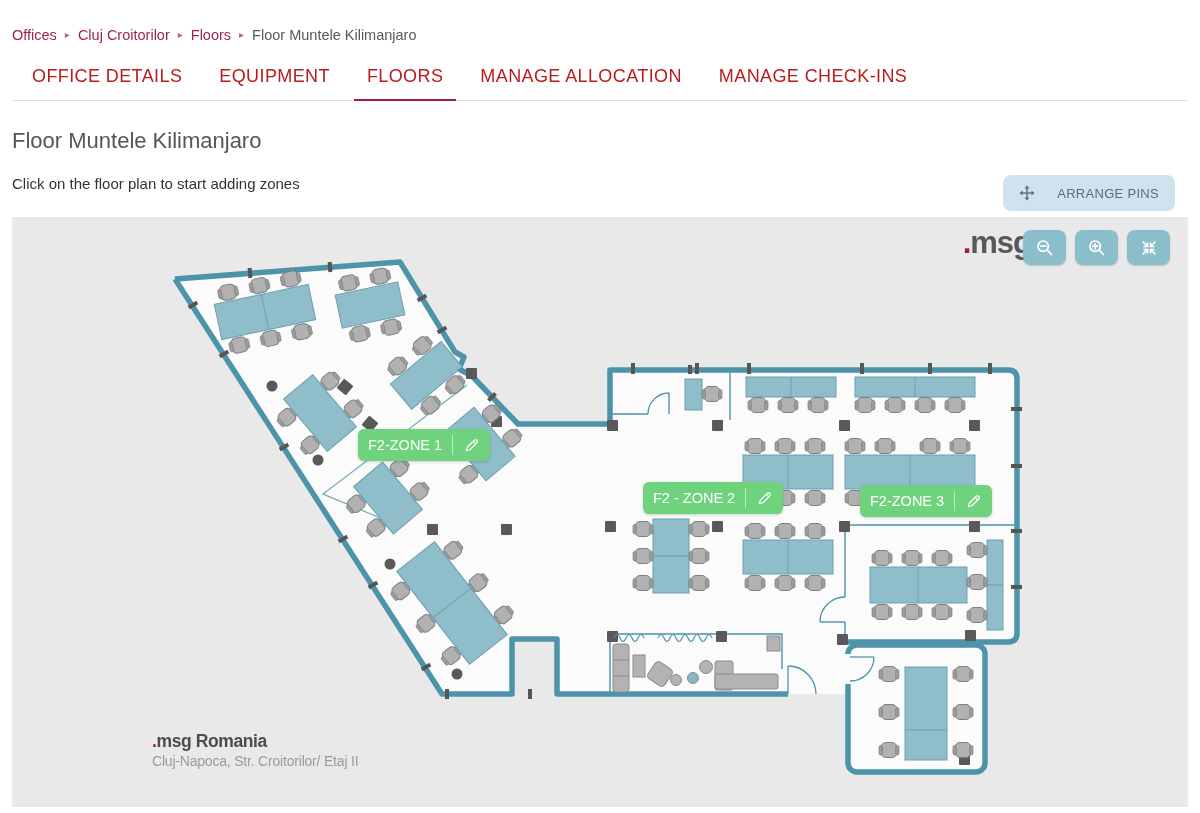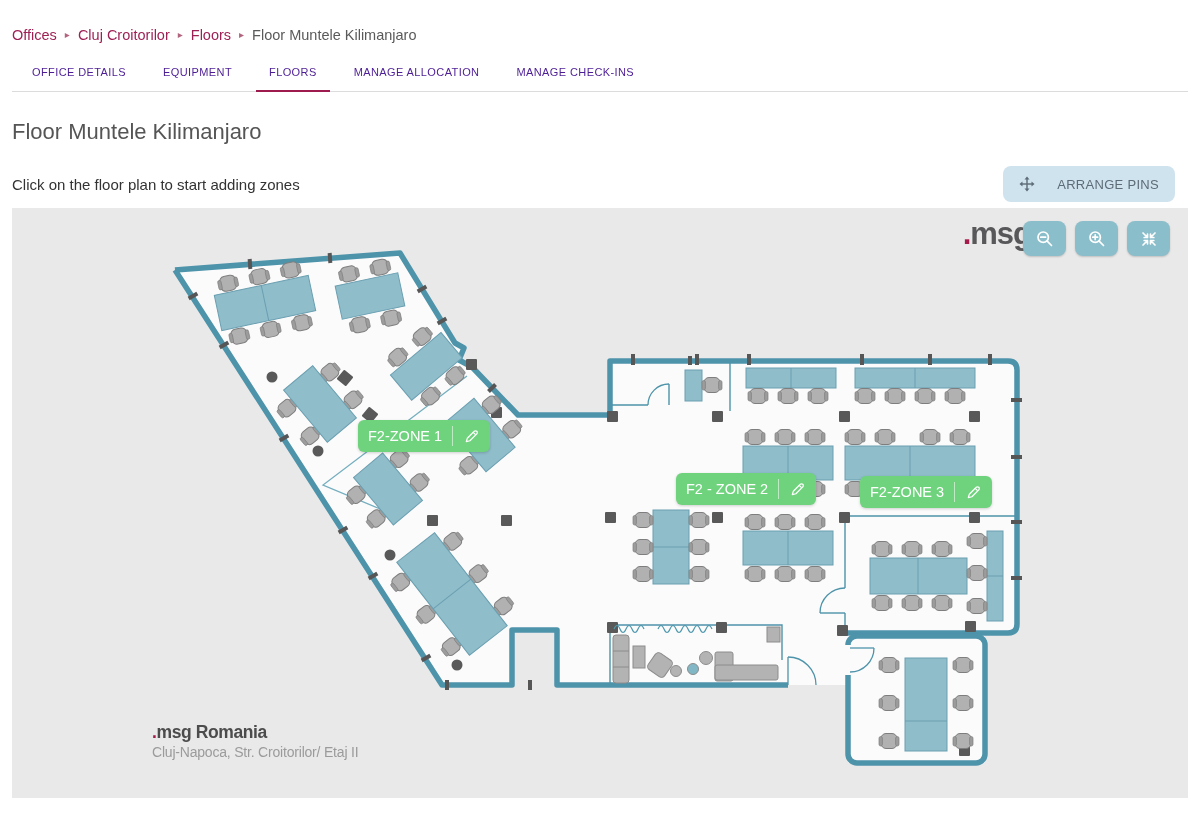--- a/index.html
+++ b/index.html
@@ -5,25 +5,25 @@
   html,body{margin:0;padding:0;width:1200px;height:813px;overflow:hidden;background:#fff;
     font-family:"Liberation Sans",sans-serif;color:#333;}
   .content{padding:4px 12px;}
   
   .breadcrumb{padding-top:23px;font-size:14.5px;display:flex;align-items:center;gap:8px;}
   .breadcrumb a{color:#9e2155;text-decoration:none;cursor:pointer;}
   .crumb-sep{color:#b3657f;font-size:10px;line-height:1;}
   .breadcrumb .current{color:#5a5a5a;}
   
   .tabs{margin-top:13px;border-bottom:1px solid #dcdcdc;display:flex;gap:37px;padding-left:20px;}
-  .tab{font-size:11px;color:#4c1d95;letter-spacing:.4px;padding:10px 0 13px;cursor:pointer;position:relative;white-space:nowrap;}
+  .tab{font-size:18px;color:#b91c1c;letter-spacing:.4px;padding:10px 0 13px;cursor:pointer;position:relative;white-space:nowrap;}
   .tab.active::after{content:"";position:absolute;left:-13px;right:-13px;bottom:-1px;height:2px;background:#9e1b4f;}
   
   .page-title{font-size:22px;font-weight:400;color:#555;margin:27px 0 0 0;}
-  .action-row{margin-top:21px;display:flex;justify-content:space-between;align-items:center;}
+  .action-row{margin-top:21px;display:flex;justify-content:space-between;}
   .instruction{font-size:15px;color:#333;}
   .arrange-btn{background:#cfe3ee;border:none;border-radius:8px;padding:10px 16px;font-size:13px;
     color:#5d6c77;display:flex;align-items:center;gap:22px;cursor:pointer;margin-right:13px;letter-spacing:.3px;}
   
   .map{position:relative;margin-top:6px;width:1176px;height:590px;background:#e9e9e9;overflow:hidden;}
   .plan-svg{position:absolute;left:0;top:0;}
   .controls{position:absolute;top:13px;right:18px;display:flex;gap:9px;}
   .ctrl{width:43px;height:35px;background:#8abecb;border:none;border-radius:8px;display:flex;
     align-items:center;justify-content:center;cursor:pointer;box-shadow:0 1px 2px rgba(0,0,0,.18);padding:0;}
   .logo{position:absolute;top:10px;right:157px;font-size:31px;font-weight:bold;color:#58585a;letter-spacing:-1px;line-height:1;}
@@ -372,21 +372,21 @@
     <div class="zone" style="left:346px;top:212px;">
       <span>F2-ZONE 1</span>
       <span class="sep"></span>
       <span class="pencil">
         <svg width="17" height="17" viewBox="0 0 18 18" stroke="#fff" stroke-width="1.3" fill="none" stroke-linejoin="round">
           <path d="M3.5 14.5 L4.6 10.8 L11.9 3.5 a1.9 1.9 0 0 1 2.7 2.7 L7.3 13.5 Z"></path>
           <line x1="10.8" y1="4.6" x2="13.5" y2="7.3"></line>
         </svg>
       </span>
     </div>
-    <div class="zone" style="left:664px;top:265px;">
+    <div class="zone" style="left:631px;top:265px;">
       <span>F2 - ZONE 2</span>
       <span class="sep"></span>
       <span class="pencil">
         <svg width="17" height="17" viewBox="0 0 18 18" stroke="#fff" stroke-width="1.3" fill="none" stroke-linejoin="round">
           <path d="M3.5 14.5 L4.6 10.8 L11.9 3.5 a1.9 1.9 0 0 1 2.7 2.7 L7.3 13.5 Z"></path>
           <line x1="10.8" y1="4.6" x2="13.5" y2="7.3"></line>
         </svg>
       </span>
     </div>
     <div class="zone" style="left:848px;top:268px;">

